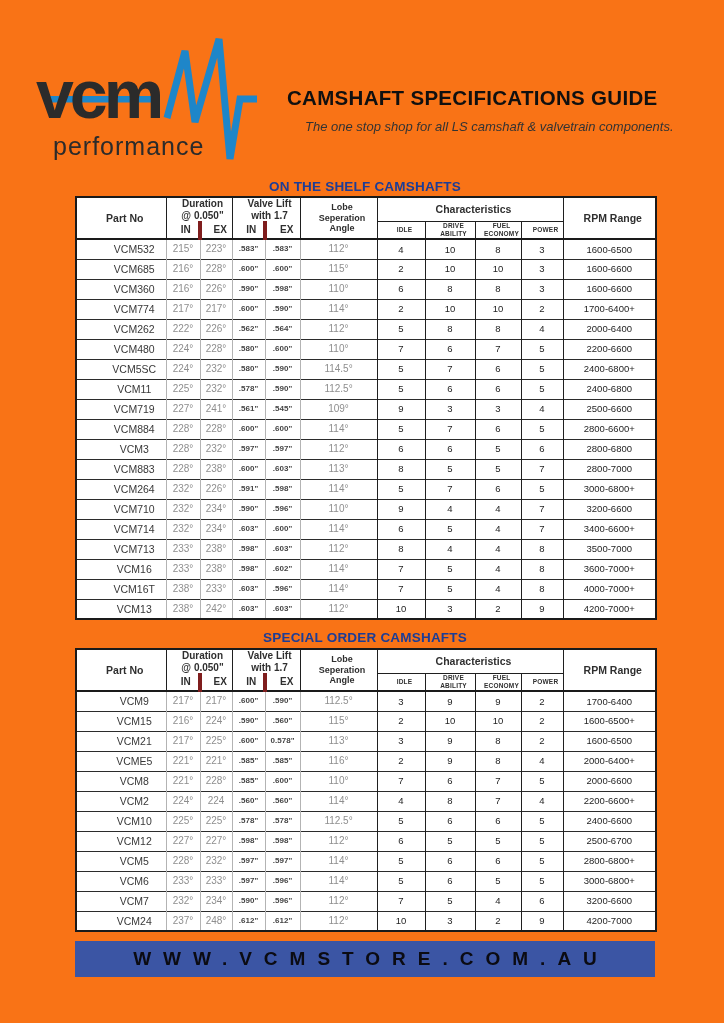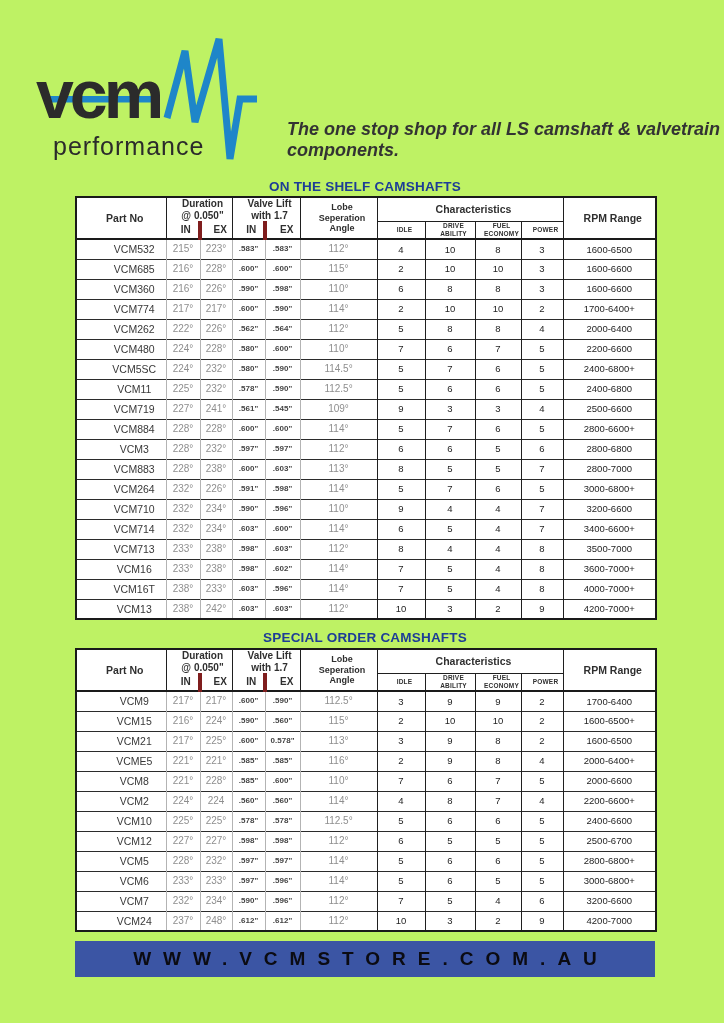--- a/index.html
+++ b/index.html
@@ -1,32 +1,32 @@
 <!DOCTYPE html>
 <html><head>
 <meta charset="utf-8">
 <style>
   * { margin:0; padding:0; box-sizing:border-box; }
   html,body { background:#ffffff; }
   body { font-family:"Liberation Sans", sans-serif; }
-  .page { position:relative; width:724px; height:1023px; background:#bef264; overflow:hidden; }
+  .page { position:relative; width:724px; height:1023px; background:#f97316; overflow:hidden; }
 
   
   .logo { position:absolute; left:33px; top:26px; width:228px; height:142px; }
   .logo-svg { position:absolute; left:0; top:0; }
   .vcm-word { position:absolute; left:3px; top:34px; font-size:68px; font-weight:800;
               letter-spacing:-4px; color:#2b2b2b; line-height:1; }
   .perf-word { position:absolute; left:20px; top:106px; font-size:25px; font-weight:400;
                letter-spacing:1px; color:#2b2b2b; }
 
   
   .doc-title { position:absolute; left:287px; top:86px; font-size:20.5px; font-weight:800;
                letter-spacing:0.3px; color:#101010; }
-  .doc-subtitle { position:absolute; left:287px; top:119px; font-size:18px; font-style:italic;
-                  color:#333333;font-weight:bold; }
+  .doc-subtitle { position:absolute; left:305px; top:119px; font-size:13px; font-style:italic;
+                  color:#333333; }
 
   
   .section-title { position:absolute; left:75px; width:580px; text-align:center;
                    font-size:13.5px; font-weight:800; color:#1d3d96; letter-spacing:0.2px; }
   #sec1-title { top:179px; }
   #sec2-title { top:630px; }
   .table-wrap { position:absolute; left:75px; width:580px; }
   #table-0 { top:196px; }
   #table-1 { top:648px; }
 
@@ -77,20 +77,21 @@
     <svg class="logo-svg" width="228" height="142" viewBox="0 0 228 142">
       <rect x="14" y="70" width="12" height="6.5" fill="#1e86c9"></rect>
       <rect x="30" y="70" width="12" height="6.5" fill="#1e86c9"></rect>
       <rect x="47" y="70" width="76" height="6.5" fill="#1e86c9"></rect>
       <polyline points="134,92 152,25 162,96 186,13 197,133 207,73 224,73" fill="none" stroke="#1e86c9" stroke-width="7" stroke-linejoin="miter"></polyline>
     </svg>
     <div class="vcm-word">vcm</div>
     <div class="perf-word">performance</div>
   </div>
 
+  <div class="doc-title">CAMSHAFT SPECIFICATIONS GUIDE</div>
   <div class="doc-subtitle">The one stop shop for all LS camshaft &amp; valvetrain components.</div>
 
   <div class="section-title" id="sec1-title">ON THE SHELF CAMSHAFTS</div>
   <div class="table-wrap" id="table-0">
       <table class="spec">
         <colgroup>
           <col style="width: 90px;">
           <col style="width: 34px;">
           <col style="width: 32px;">
           <col style="width: 33px;">

